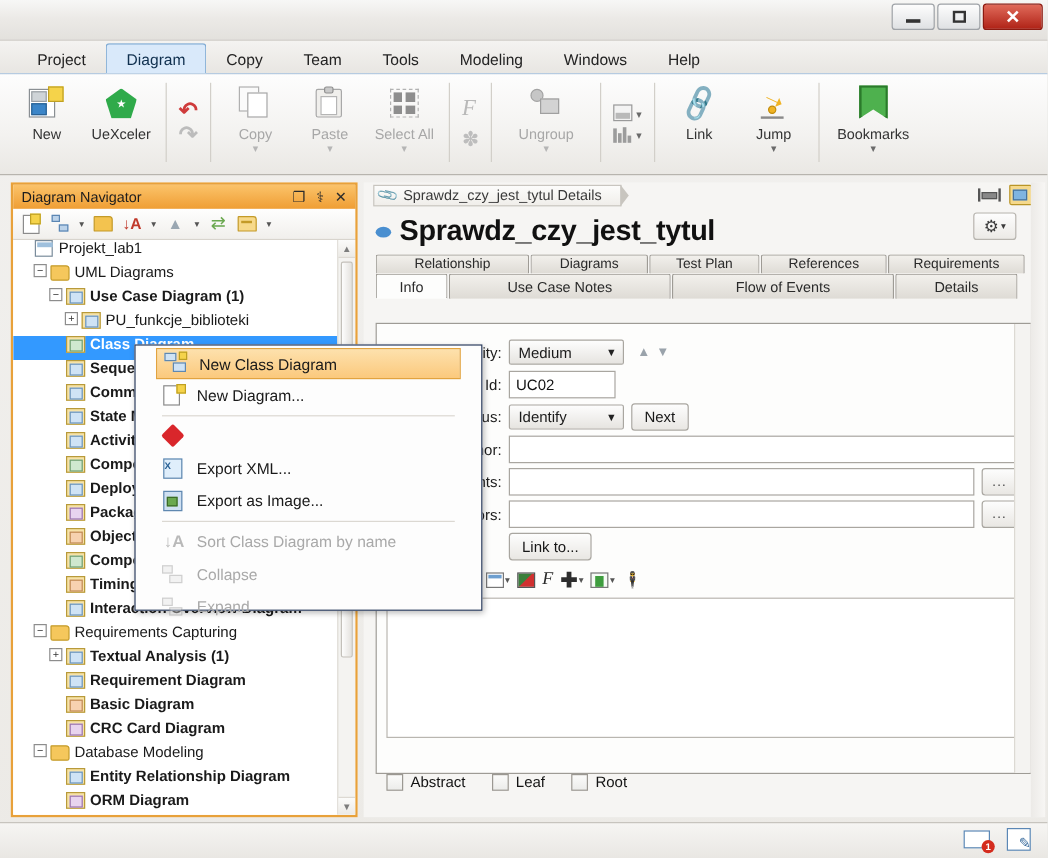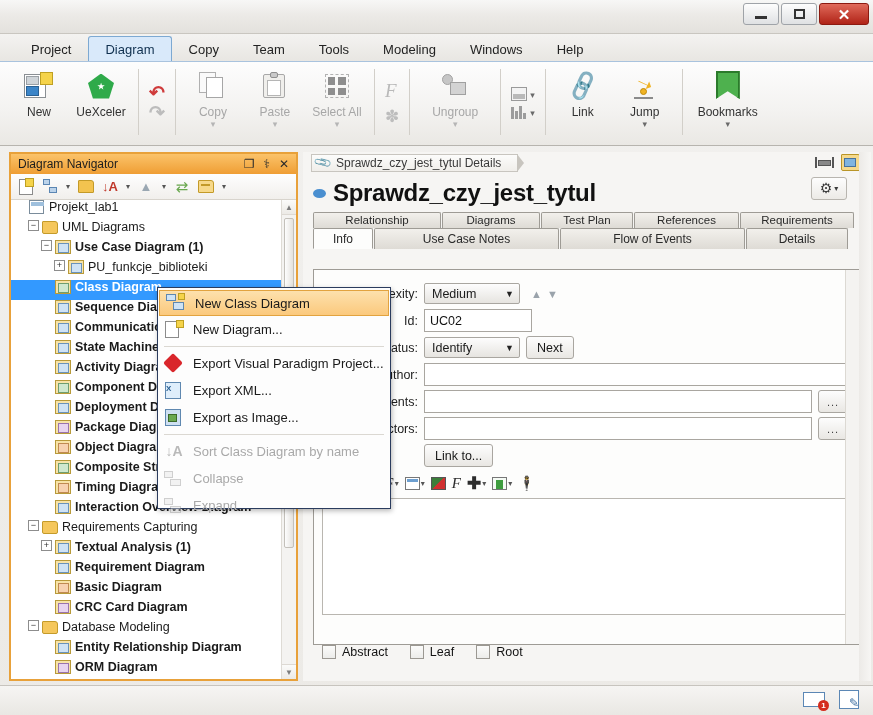--- a/index.html
+++ b/index.html
@@ -453,27 +453,26 @@
     background:#d42c1e; color:#fff; font-size:8px;
     display:flex; align-items:center; justify-content:center;
     font-weight:bold;
   }
   .note { width:20px; height:19px; background:#fff; border:1px solid #5b87b5; position:relative; cursor:default;}
   .note:after{content:'\270E'; position:absolute; right:-1px; bottom:-2px; font-size:12px; color:#3a6c9e;}
 
   
   .ctxmenu {
     position:absolute; left:112px; top:287px;
-    width: 234px; height: 222px;
+    width: 290px; height: 222px;
     background:#fdfdfd;
     border:1px solid #2b3c5e;
     box-shadow: 1px 2px 5px rgba(0,0,0,0.28);
     z-index: 50;
-    padding: 2px 0;
-    margin-left: 45px;
+    padding: 2px 16px;
   }
   .ctxitem {
     height: 27px; display:flex; align-items:center;
     padding-left: 6px; gap:9px;
     font-size:13px; color:#1a1a1a;
     cursor:default;
   }
   .ctxitem.hl {
     background: linear-gradient(#fde1ad,#fbc97d);
     border:1px solid #e2a33f;
@@ -950,21 +949,21 @@
             <span class="dd">▼</span>
           </span>
           <span class="spin">
             <span>▲</span>
             <span>▼</span>
           </span>
         </div>
 
         <div class="frow">
           <span class="flabel">Id:</span>
-          <span class="ftext" style="width:108px;" placeholder="">UC02</span>
+          <span class="ftext" style="width:89px;" placeholder="">UC02</span>
         </div>
 
         <div class="frow">
           <span class="flabel">Status:</span>
           <span class="fsel" style="width:96px;">
             <span>Identify</span>
             <span class="dd">▼</span>
           </span>
           <span class="btn">Next</span>
         </div>
@@ -1067,21 +1066,20 @@
           <span class="p"></span>
           <span class="y"></span>
         </span>
         <span>New Diagram...</span>
       </div>
       <div class="ctxsep"></div>
       <div class="ctxitem">
         <span class="cico cico-vp">
           <i></i>
         </span>
-        <span>Export Visual Paradigm Project...</span>
       </div>
       <div class="ctxitem">
         <span class="cico cico-xml">
           <span class="p"></span>
           <span class="t">X</span>
         </span>
         <span>Export XML...</span>
       </div>
       <div class="ctxitem">
         <span class="cico cico-img">

